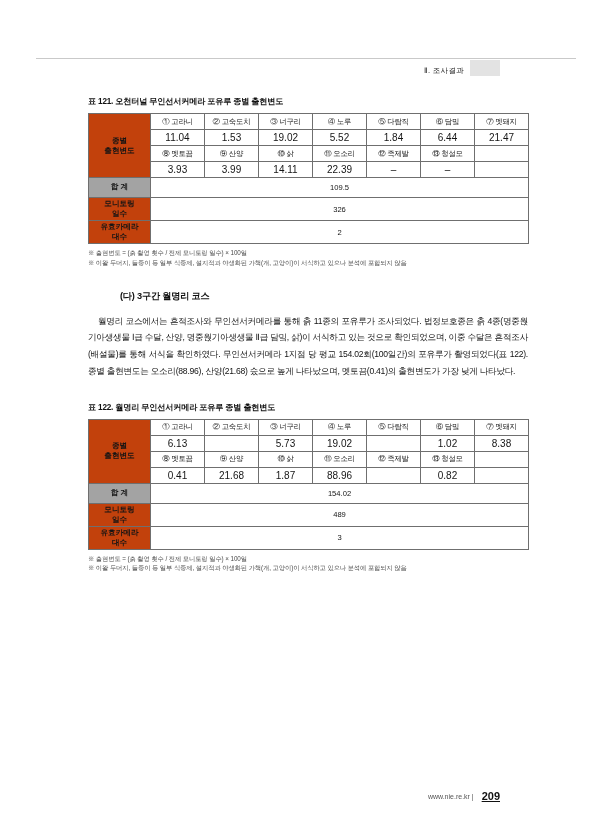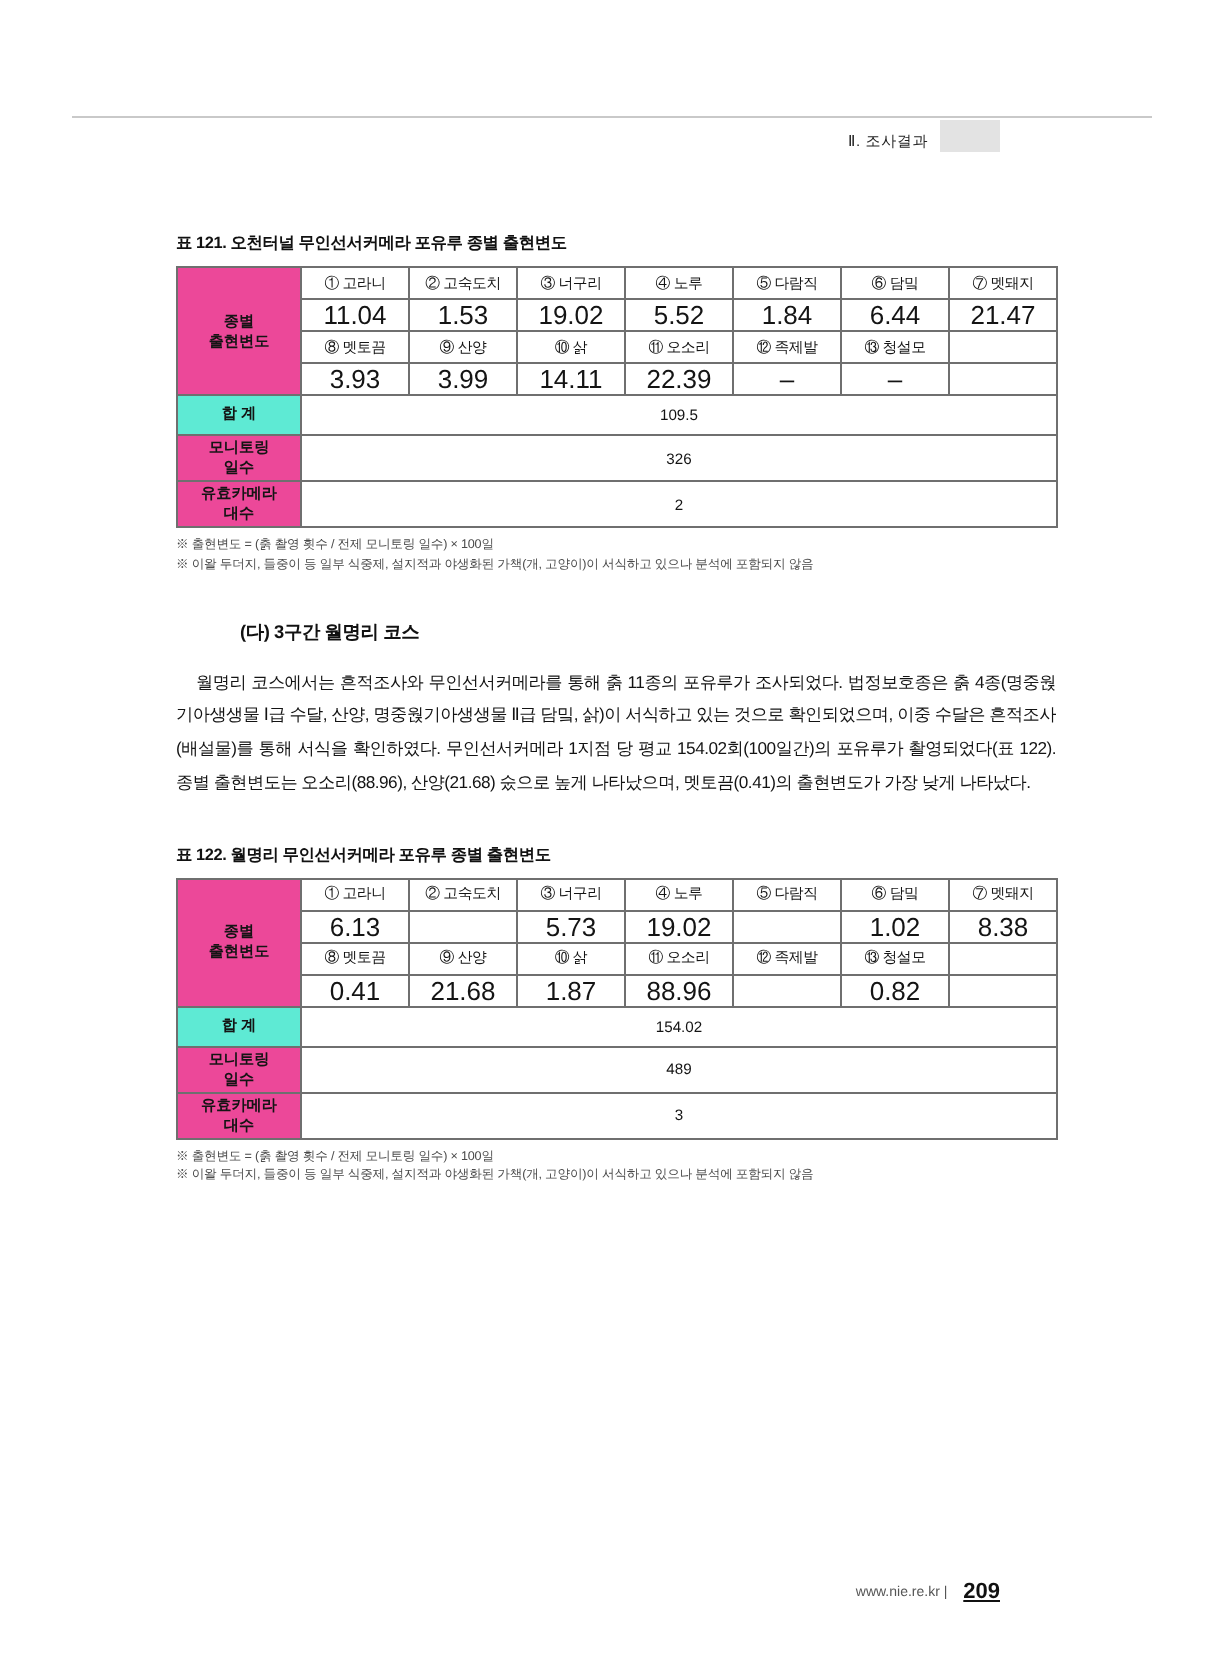--- a/index.html
+++ b/index.html
@@ -43,21 +43,21 @@
     right: 36px;
     top: 60px;
     width: 30px;
     height: 16px;
     background: #e3e3e3;
   }
 
   .content {
     position: absolute;
     left: 88px;
-    top: 116px;
+    top: 96px;
     width: 440px;
   }
 
   .tbl-caption {
     font-size: 8.2px;
     font-weight: bold;
     color: #111;
     margin-bottom: 6px;
     letter-spacing: -0.2px;
   }
@@ -69,42 +69,42 @@
     font-size: 7.6px;
   }
   table.freq td {
     border: 0.8px solid #6f6f6f;
     padding: 0;
     text-align: center;
     vertical-align: middle;
     color: #141414;
   }
   .lbl {
-    background: #5eead4;
+    background: #a3a3a3;
     font-weight: bold;
     font-size: 7.6px;
     width: 62px;
     line-height: 1.35;
     padding: 2px 0;
   }
   .lbl-two {
-    background: #ec4899;
+    background: #c2410c;
     font-weight: bold;
     font-size: 7.6px;
     line-height: 1.3;
     padding: 3px 0;
   }
   .sp-head {
     height: 15px;
     font-size: 7.4px;
     letter-spacing: -0.2px;
   }
   .sp-val {
     height: 15px;
-    font-size: 13px;
+    font-size: 10px;
   }
   .total-row td {
     height: 19px;
   }
   .mono-row td {
     height: 22px;
   }
   .cam-row td {
     height: 22px;
   }

